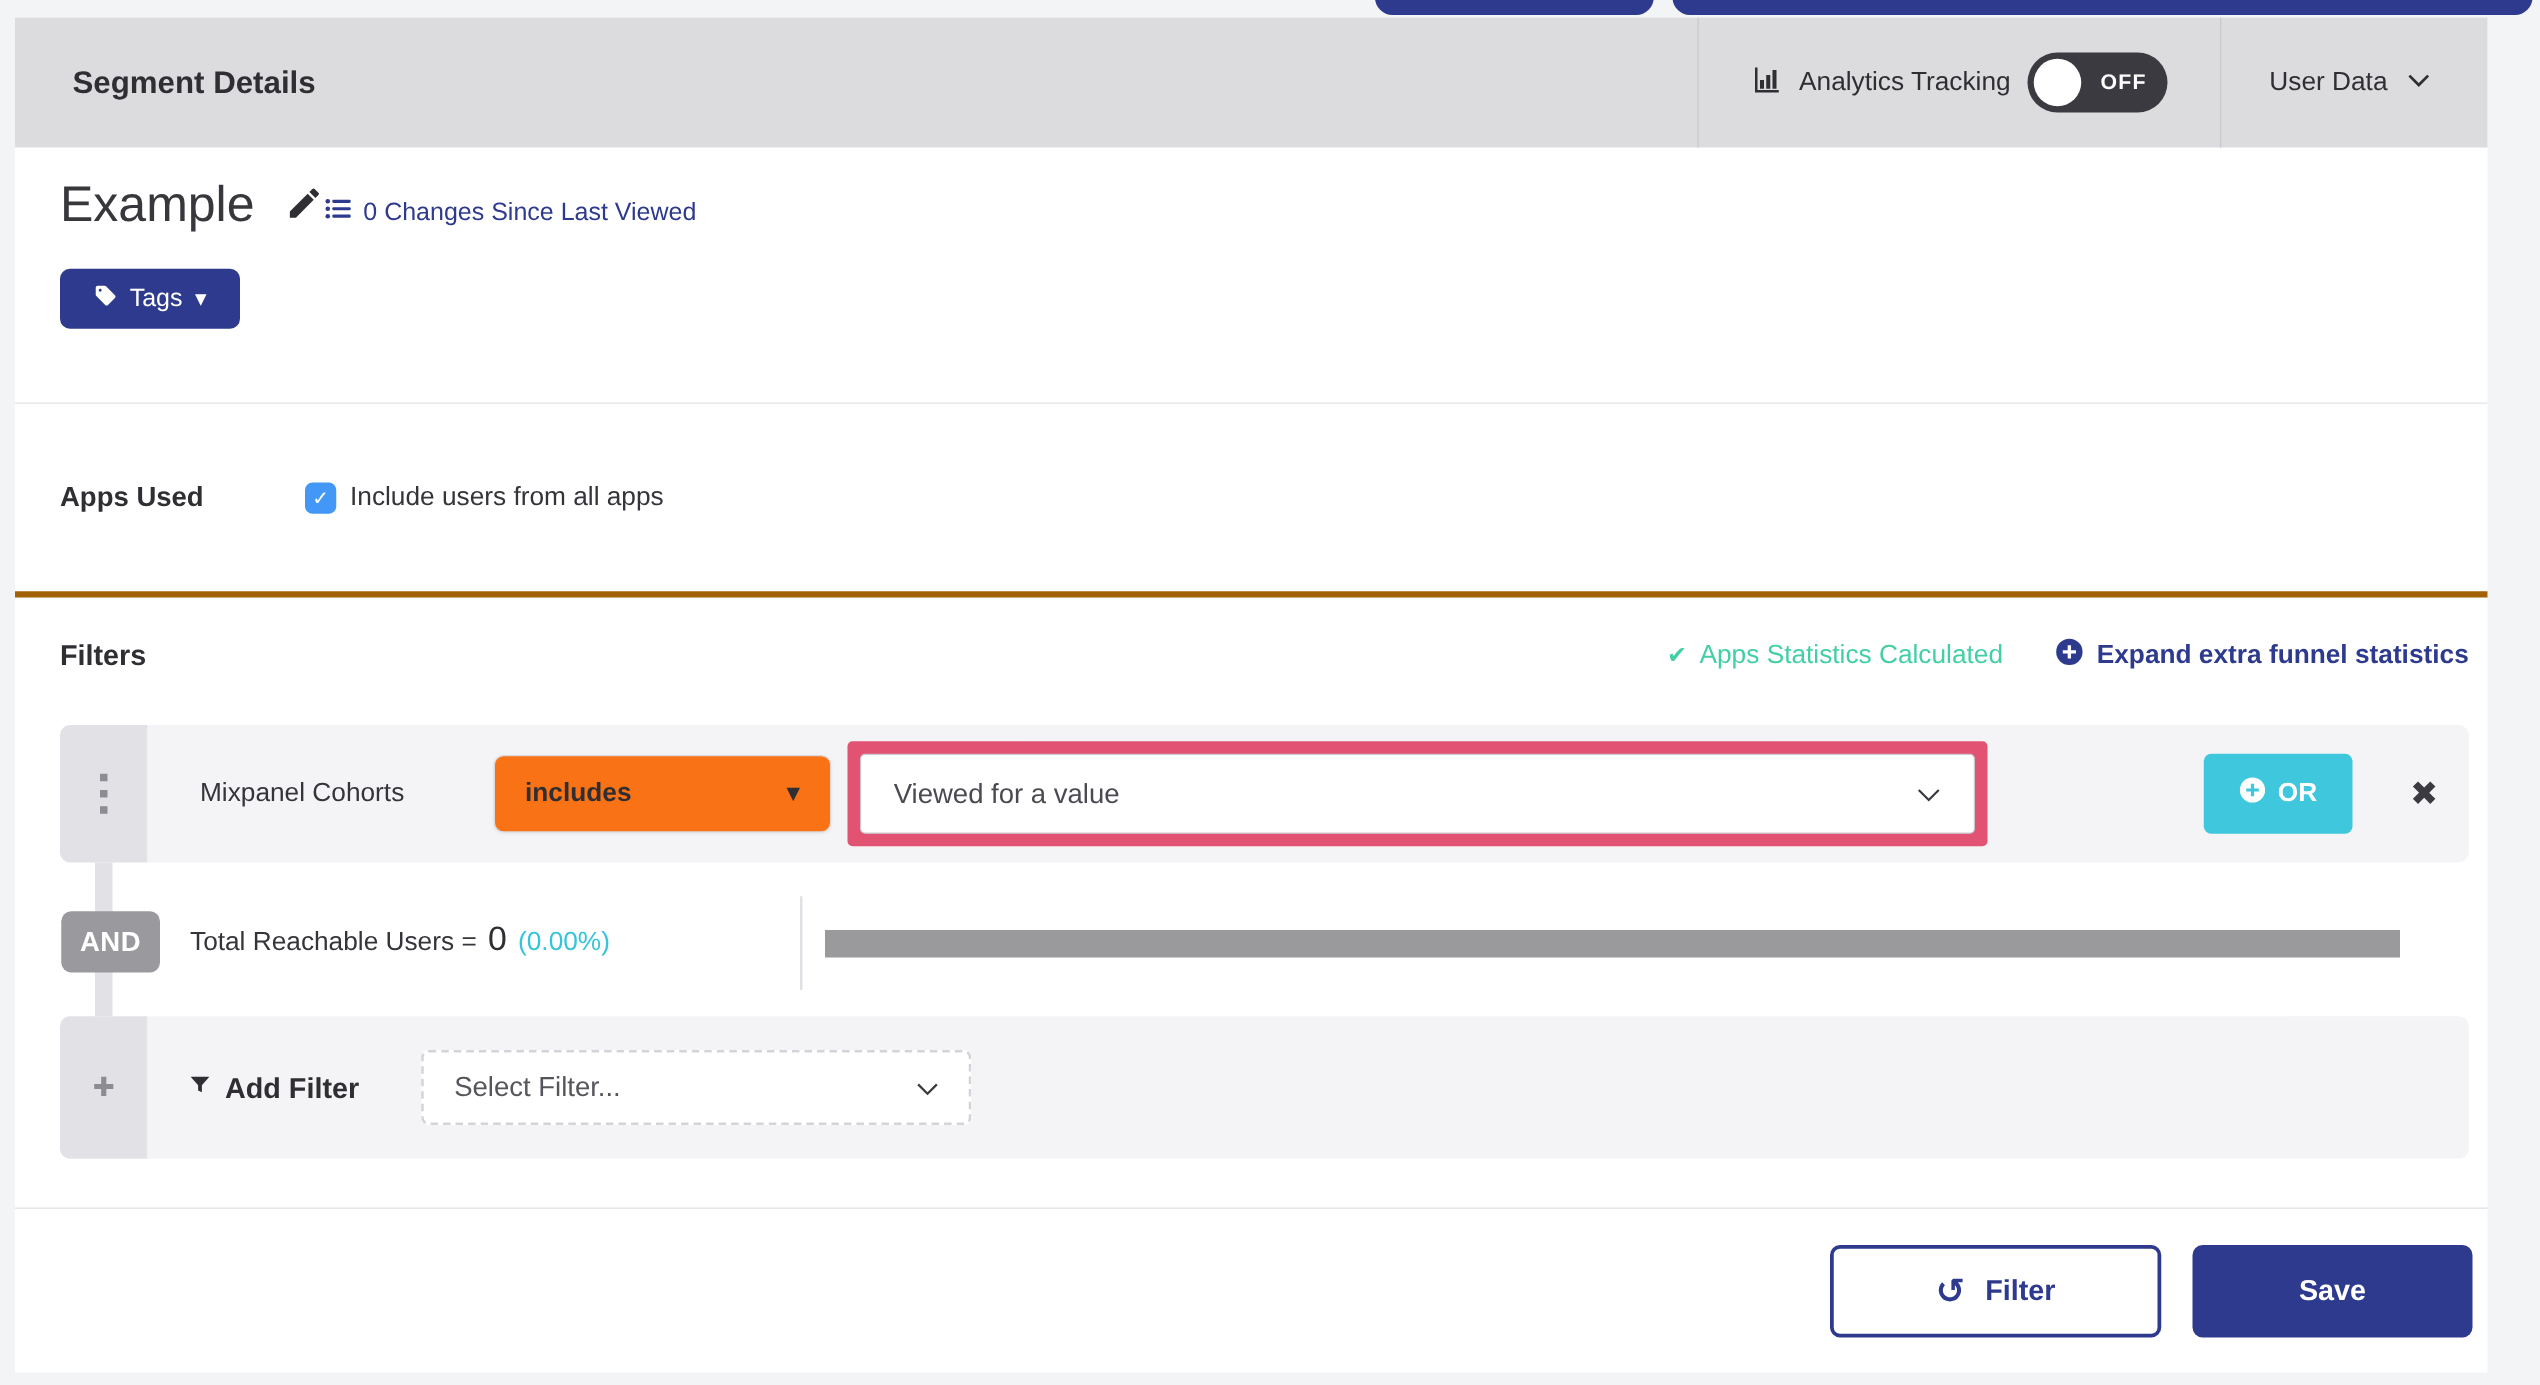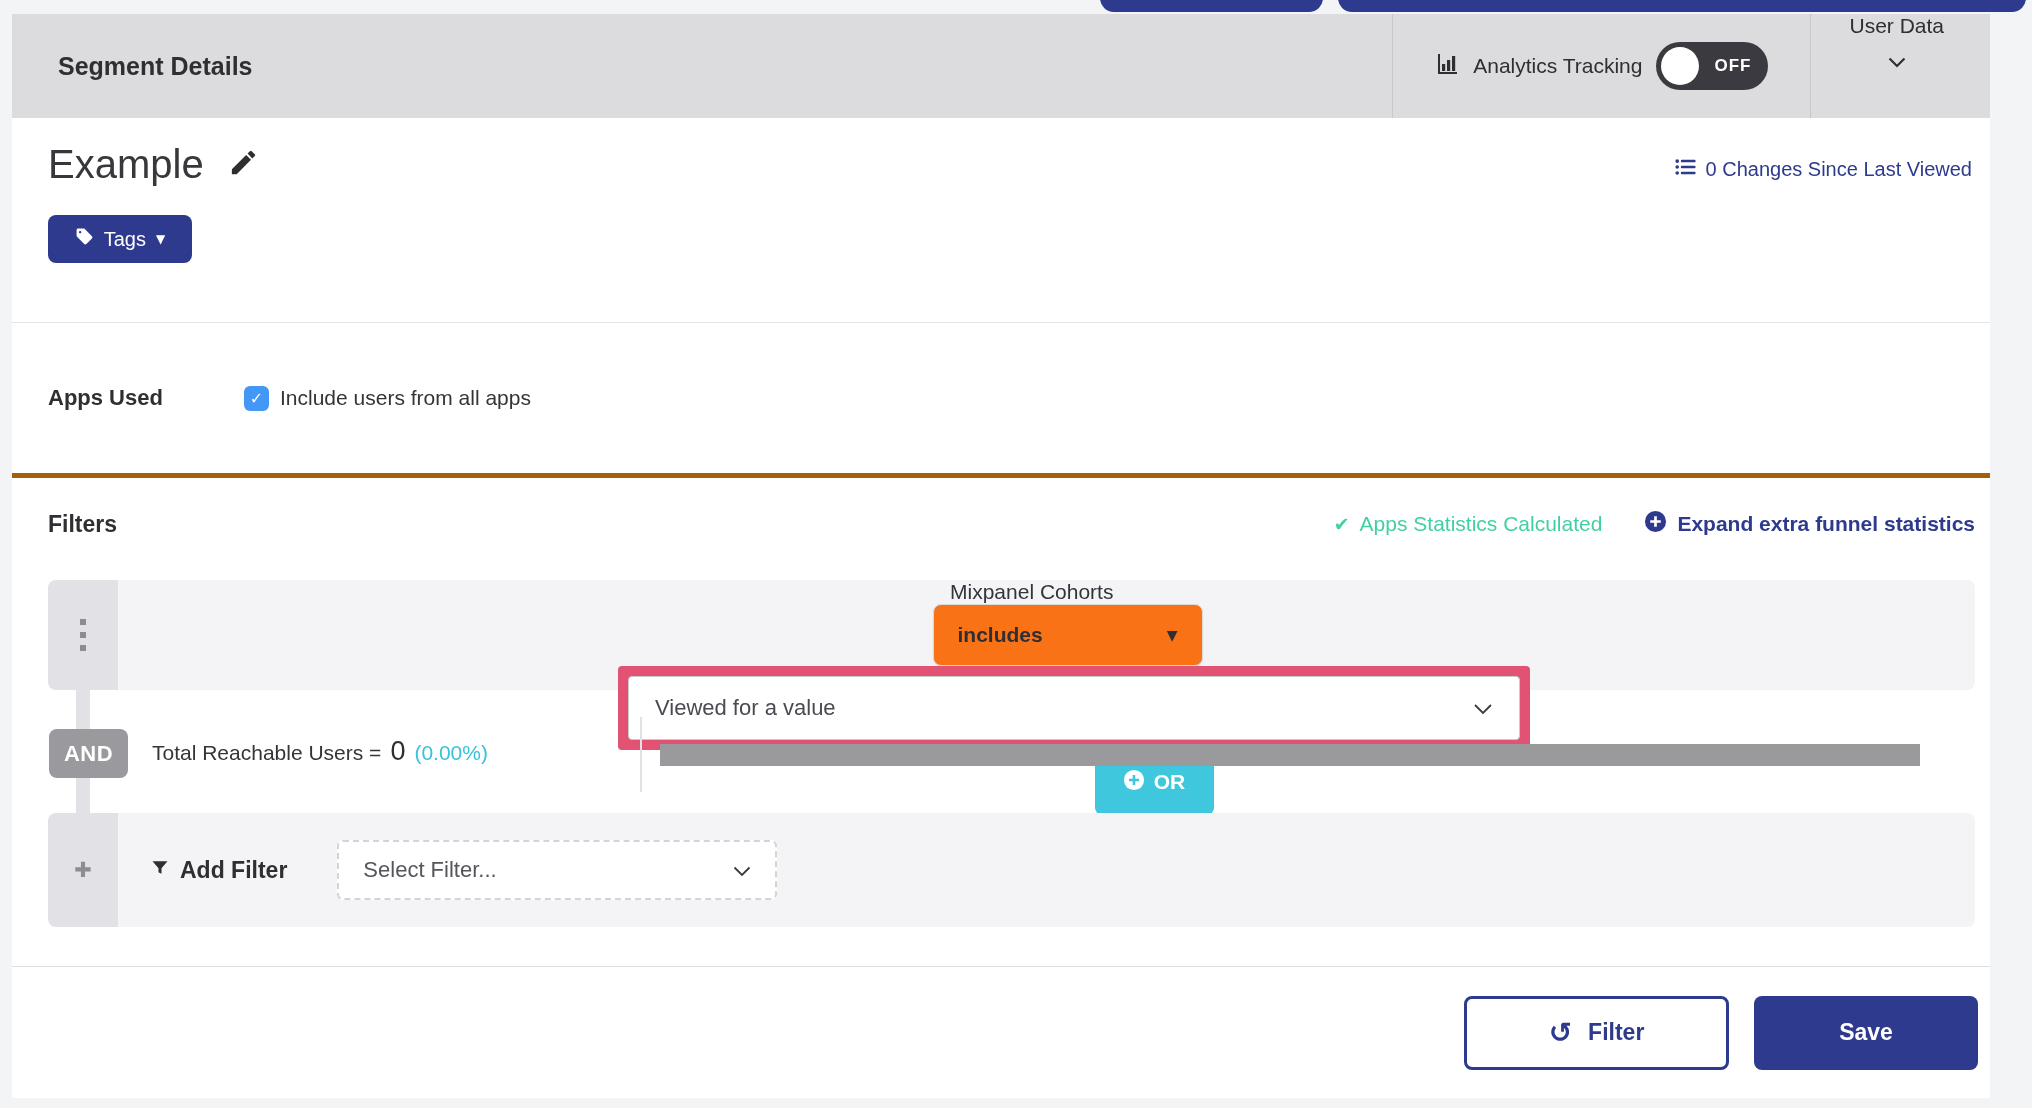--- a/index.html
+++ b/index.html
@@ -14,26 +14,26 @@
   .card { position:absolute; left:12px; top:14px; width:1978px; height:1084px; background:#ffffff; display:flex; flex-direction:column; }
 
   
   .sec-header { height:104px; background:#dcdcdf; display:flex; align-items:stretch; flex:none; }
   .hdr-title { flex:1; display:flex; align-items:center; padding-left:46px; font-size:25px; font-weight:bold; color:#2e2e33; }
   .hdr-analytics { display:flex; align-items:center; gap:14px; padding:0 42px; border-left:1px solid #c8c8cc; }
   .hdr-analytics .lbl { font-size:21px; color:#2e2e33; }
   .toggle { position:relative; width:112px; height:48px; border-radius:26px; background:#3a3a40; display:flex; align-items:center; justify-content:flex-end; padding-right:17px; cursor:pointer; }
   .toggle .knob { position:absolute; left:5px; top:5px; width:38px; height:38px; border-radius:50%; background:#fff; }
   .toggle .state { color:#fff; font-weight:bold; font-size:17px; letter-spacing:1px; }
-  .hdr-userdata { display:flex; align-items:center; gap:16px; padding:0 46px 0 38px; border-left:1px solid #c8c8cc; cursor:pointer;flex-direction:column; }
+  .hdr-userdata { display:flex; align-items:center; gap:16px; padding:0 46px 0 38px; border-left:1px solid #c8c8cc; cursor:pointer; }
   .hdr-userdata .lbl { font-size:21px; color:#2e2e33; }
 
   
   .sec-segment { height:204px; flex:none; padding:24px 18px 0 36px; }
-  .seg-top { display:flex; justify-content:space-between; align-items:flex-start;gap:48px; }
+  .seg-top { display:flex; align-items:flex-start; }
   .seg-name-row { display:flex; align-items:center; gap:24px; }
   .seg-name { font-size:40px; color:#37373c; }
   .changes-link { display:flex; align-items:center; gap:10px; color:#2d3a8d; font-size:20px; margin-top:14px; cursor:pointer; }
   .tags-btn { margin-top:28px; width:144px; height:48px; background:#2d3a8d; border:none; border-radius:8px; color:#fff; display:inline-flex; align-items:center; justify-content:center; gap:10px; font-size:20px; cursor:pointer; }
   .tags-caret { font-family:"DejaVu Sans", sans-serif; font-size:12px; }
 
   
   .sec-apps { height:151px; flex:none; border-top:1px solid #e4e4e8; display:flex; align-items:center; padding-left:36px; }
   .apps-label { font-size:22px; font-weight:bold; color:#2e2e33; width:196px; }
   .cb-group { display:flex; align-items:center; gap:11px; }
@@ -51,21 +51,21 @@
 
   .filter-group { position:relative; margin-top:40px; height:347px; }
   .fg-connector { position:absolute; left:28px; top:110px; width:14px; height:123px; background:#e2e2e6; z-index:0; }
 
   .frow { display:flex; height:110px; position:relative; z-index:1; }
   .frow .rail { width:70px; flex:none; background:#e2e2e6; border-radius:8px 0 0 8px; display:flex; align-items:center; justify-content:center; cursor:pointer; }
   .frow .body { flex:1; background:#f4f4f6; border-radius:0 8px 8px 0; display:flex; align-items:center; }
   .drag-dots { display:flex; flex-direction:column; gap:7px; }
   .drag-dots i { width:6px; height:6px; background:#8c8c92; display:block; }
 
-  .row1 .body { padding-left:42px;flex-direction:column; }
+  .row1 .body { padding-left:42px; }
   .field-label { width:235px; font-size:21px; color:#34343a; flex:none; }
   .dd-includes { width:270px; height:62px; flex:none; background:#f97316; border:1px solid #d9d9de; border-radius:8px; display:flex; align-items:center; justify-content:space-between; padding:0 24px; font-size:21px; font-weight:bold; color:#2e2e33; box-shadow:0 1px 2px rgba(0,0,0,0.05); cursor:pointer; }
   .dd-caret { font-family:"DejaVu Sans", sans-serif; font-size:14px; color:#2e2e33; }
   .value-highlight { margin-left:13px; flex:none; width:912px; background:#e25272; padding:10px; border-radius:4px; }
   .value-select { height:64px; background:#fff; border:1px solid #c9c9ce; border-radius:4px; display:flex; align-items:center; justify-content:space-between; padding:0 26px; font-size:22px; color:#4a4a52; cursor:pointer; }
   .or-btn { margin-left:173px; flex:none; width:119px; height:64px; background:#3fc8dd; border:none; border-radius:6px; color:#fff; font-size:21px; font-weight:bold; display:flex; align-items:center; justify-content:center; gap:9px; cursor:pointer; }
   .x-btn { margin-left:46px; font-family:"DejaVu Sans", sans-serif; font-size:27px; color:#3a3a40; cursor:pointer; line-height:1; }
 
   .and-row { height:123px; position:relative; display:flex; align-items:center; z-index:1; }
   .and-badge { position:absolute; left:1px; top:39px; width:79px; height:49px; background:#9a9a9e; border-radius:8px; color:#fff; font-weight:bold; font-size:22px; display:flex; align-items:center; justify-content:center; letter-spacing:0.5px; z-index:2; }

